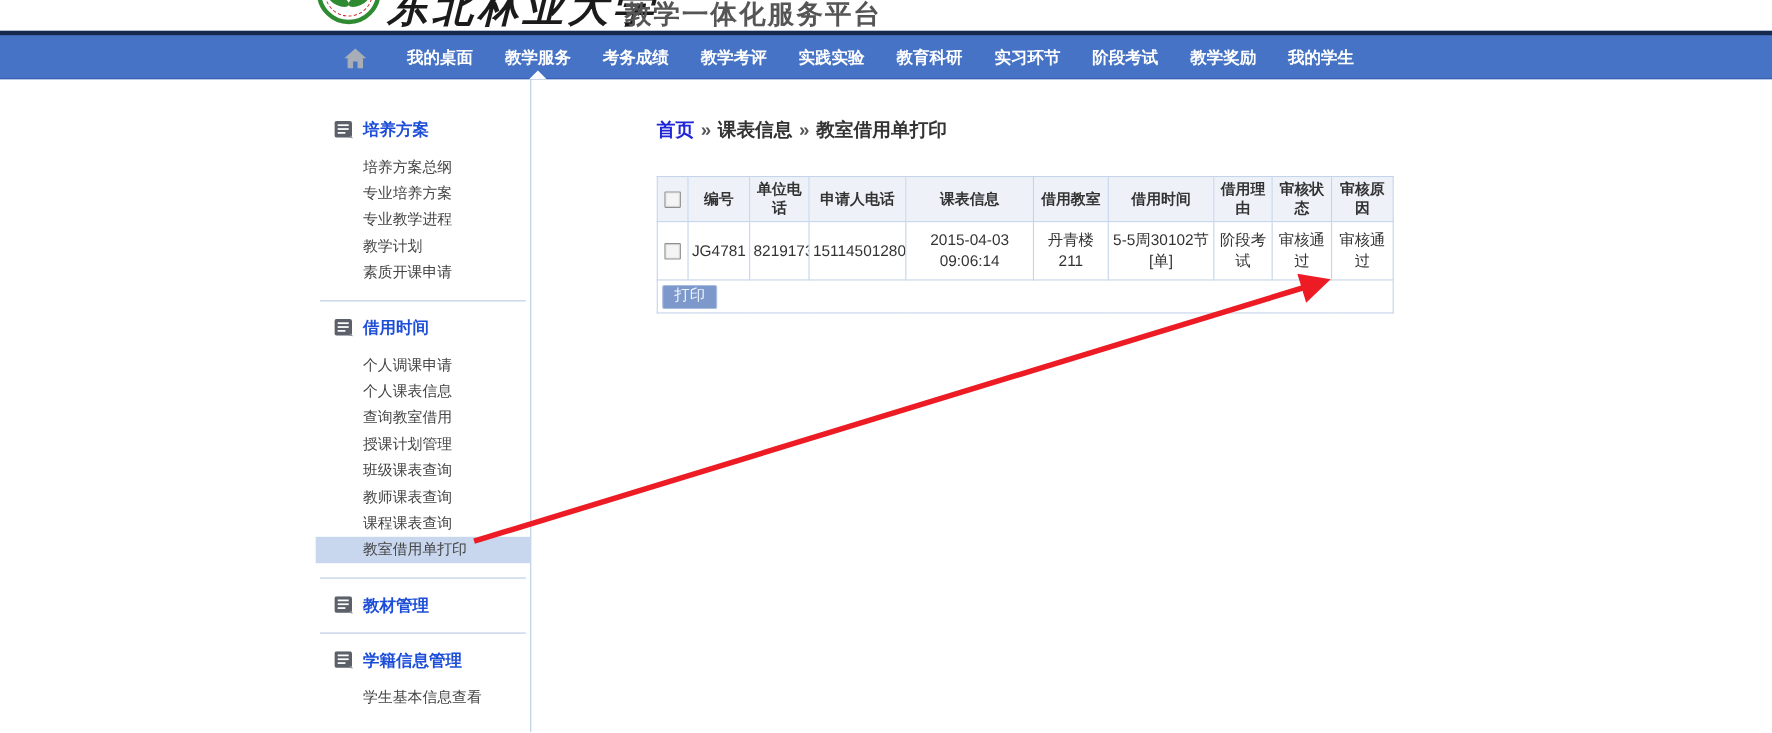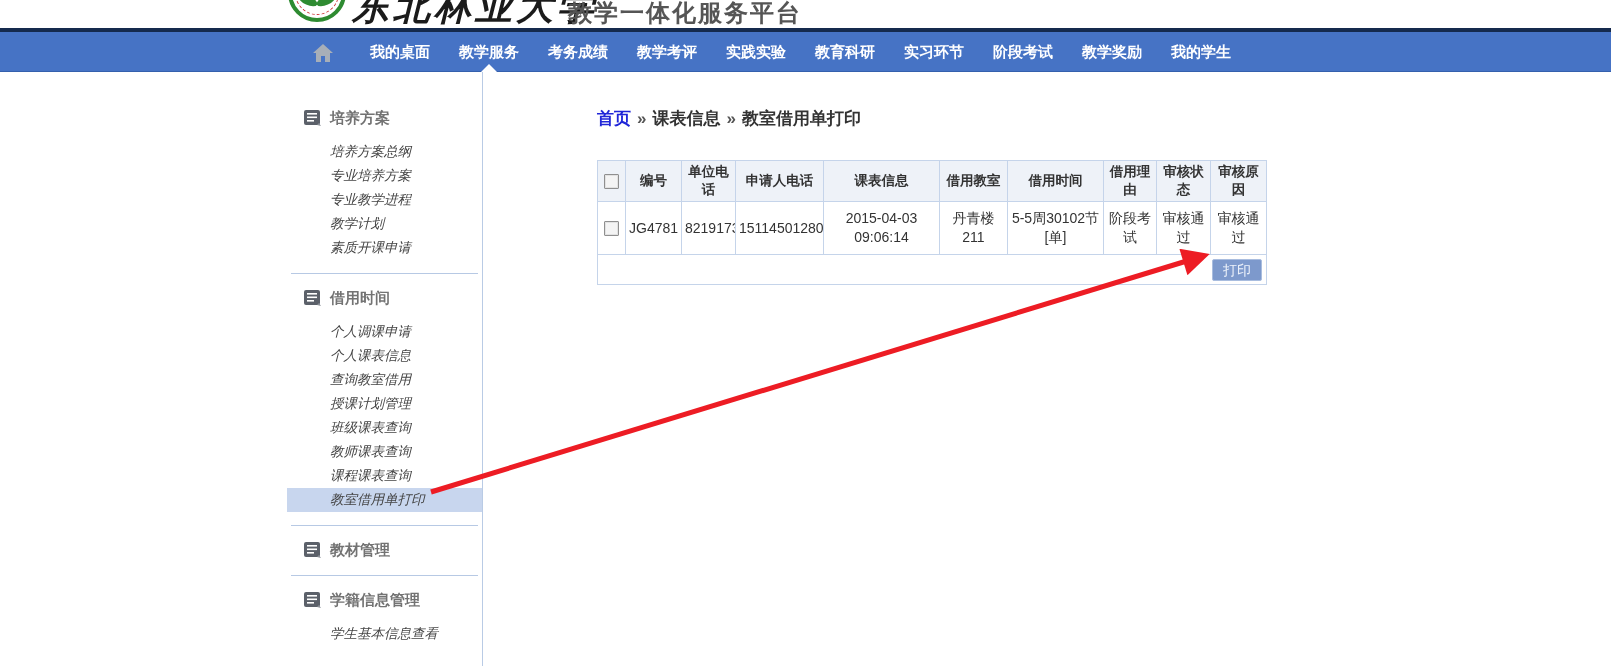--- a/index.html
+++ b/index.html
@@ -24,38 +24,38 @@
   .home-btn{position:absolute;left:311px;top:9px;width:24px;height:24px;cursor:pointer;}
   .nav-items{position:absolute;left:370px;top:0;height:40px;display:flex;gap:29px;align-items:center;}
   .nav-item{color:#fff;font-size:15px;font-weight:bold;white-space:nowrap;cursor:pointer;text-decoration:none;}
   .nav-notch{position:absolute;left:481px;bottom:-1px;width:0;height:0;
              border-left:8px solid transparent;border-right:8px solid transparent;border-bottom:8px solid #fff;}
 
   
   .sidebar{position:absolute;left:287px;top:72px;width:195px;box-sizing:border-box;padding-top:34px;}
   .sidebar-border{position:absolute;left:482px;top:72px;width:1px;height:594px;background:#b9cbe5;}
   .sec-h{height:24px;display:flex;align-items:center;gap:9px;padding-left:17px;}
-  .sec-h b{font-size:15px;color:#737373;}
+  .sec-h b{font-size:15px;color:#1d4ed8;}
   .sec-icon{width:17px;height:16px;display:inline-block;}
   .sec-items{margin-top:10px;}
-  .s-item{height:24px;line-height:24px;padding-left:43px;font-size:13.5px;color:#444;cursor:pointer;font-style:italic;}
+  .s-item{height:24px;line-height:24px;padding-left:43px;font-size:13.5px;color:#444;cursor:pointer;}
   .s-item.active{background:#c8d6ee;}
   .divider{height:1px;background:#b7c9e4;margin:13px 4px 12px 4px;}
 
   
   .breadcrumb{position:absolute;left:597px;top:107px;font-size:17px;font-weight:bold;color:#333;}
   .breadcrumb .home-link{color:#2026d8;cursor:pointer;text-decoration:none;}
   .breadcrumb .sep{color:#555;margin:0 6px;font-weight:bold;}
 
   table.grid{position:absolute;left:597px;top:160px;width:670px;border-collapse:collapse;table-layout:fixed;}
   .grid th,.grid td{border:1px solid #c5d4ea;text-align:center;vertical-align:middle;
                     font-size:14px;color:#333;padding:2px 3px;overflow:hidden;}
   .grid th{background:#eef2f8;height:24px;font-weight:bold;font-size:13.5px;}
   .grid td.data{height:48px;background:#fff;white-space:pre-line;line-height:19px;}
-  .grid td.footer{height:25px;border-top:1px solid #c5d4ea;text-align:right;padding:2px 4px;background:#fff;}
+  .grid td.footer{height:25px;border-top:1px solid #c5d4ea;text-align:left;padding:2px 4px;background:#fff;font-family:Liberation Serif, serif;}
   .print-btn{display:inline-block;background:#7d99cc;border:1px solid #a9bddf;color:#eef3fb;
              font-size:14px;line-height:18px;padding:1px 10px;border-radius:2px;cursor:pointer;}
   .cb{display:inline-block;width:13px;height:13px;border:1px solid #8f8f8f;background:#f4f4f4;
       box-shadow:inset 0 0 0 1px #e2e2e2;border-radius:1px;vertical-align:middle;cursor:pointer;}
 
   
   .arrow-overlay{position:absolute;left:0;top:0;width:1611px;height:666px;pointer-events:none;z-index:40;}
 </style>
 </head>
 <body>

